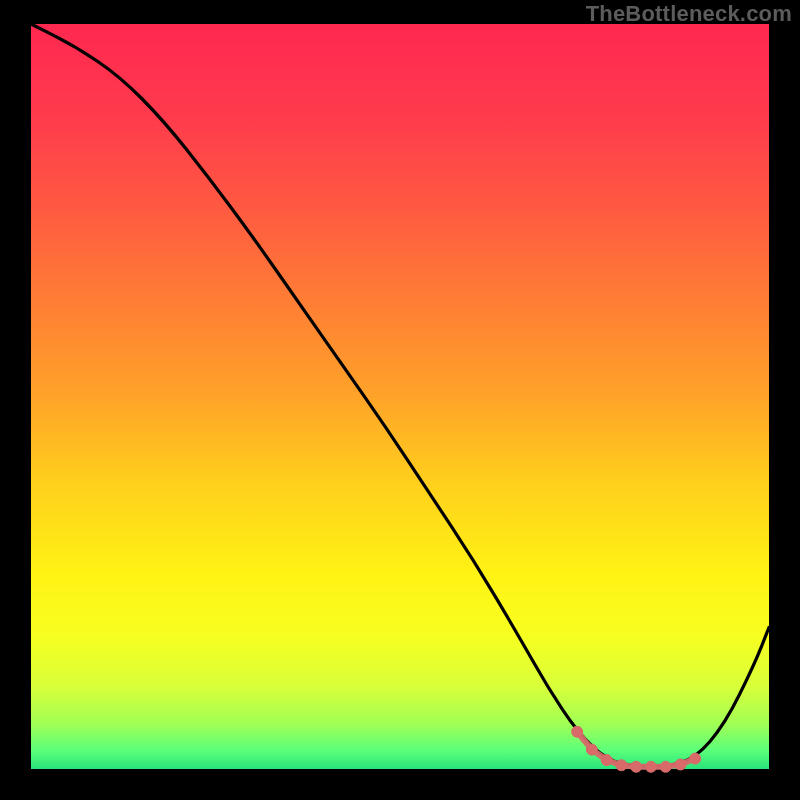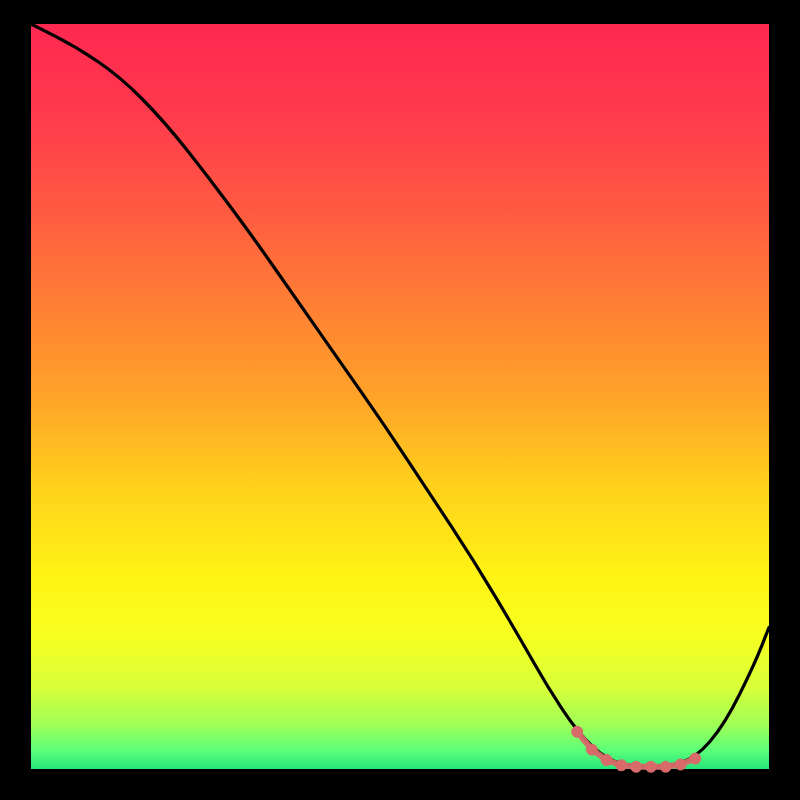--- a/index.html
+++ b/index.html
@@ -29,20 +29,21 @@
   svg {
     position: absolute;
     top: 0;
     left: 0;
   }
 </style>
 </head>
 <body>
 
 <div class="stage">
+  <div class="watermark">TheBottleneck.com</div>
   <svg id="chart-svg" width="800" height="800" viewBox="0 0 800 800">
       <defs>
         <linearGradient id="bg-grad" x1="0" y1="0" x2="0" y2="1">
           <stop offset="0%" stop-color="#ff2850"></stop>
           <stop offset="12%" stop-color="#ff3a4d"></stop>
           <stop offset="25%" stop-color="#ff5a41"></stop>
           <stop offset="38%" stop-color="#ff8034"></stop>
           <stop offset="50%" stop-color="#ffa328"></stop>
           <stop offset="62%" stop-color="#ffd11c"></stop>
           <stop offset="74%" stop-color="#fff314"></stop>

